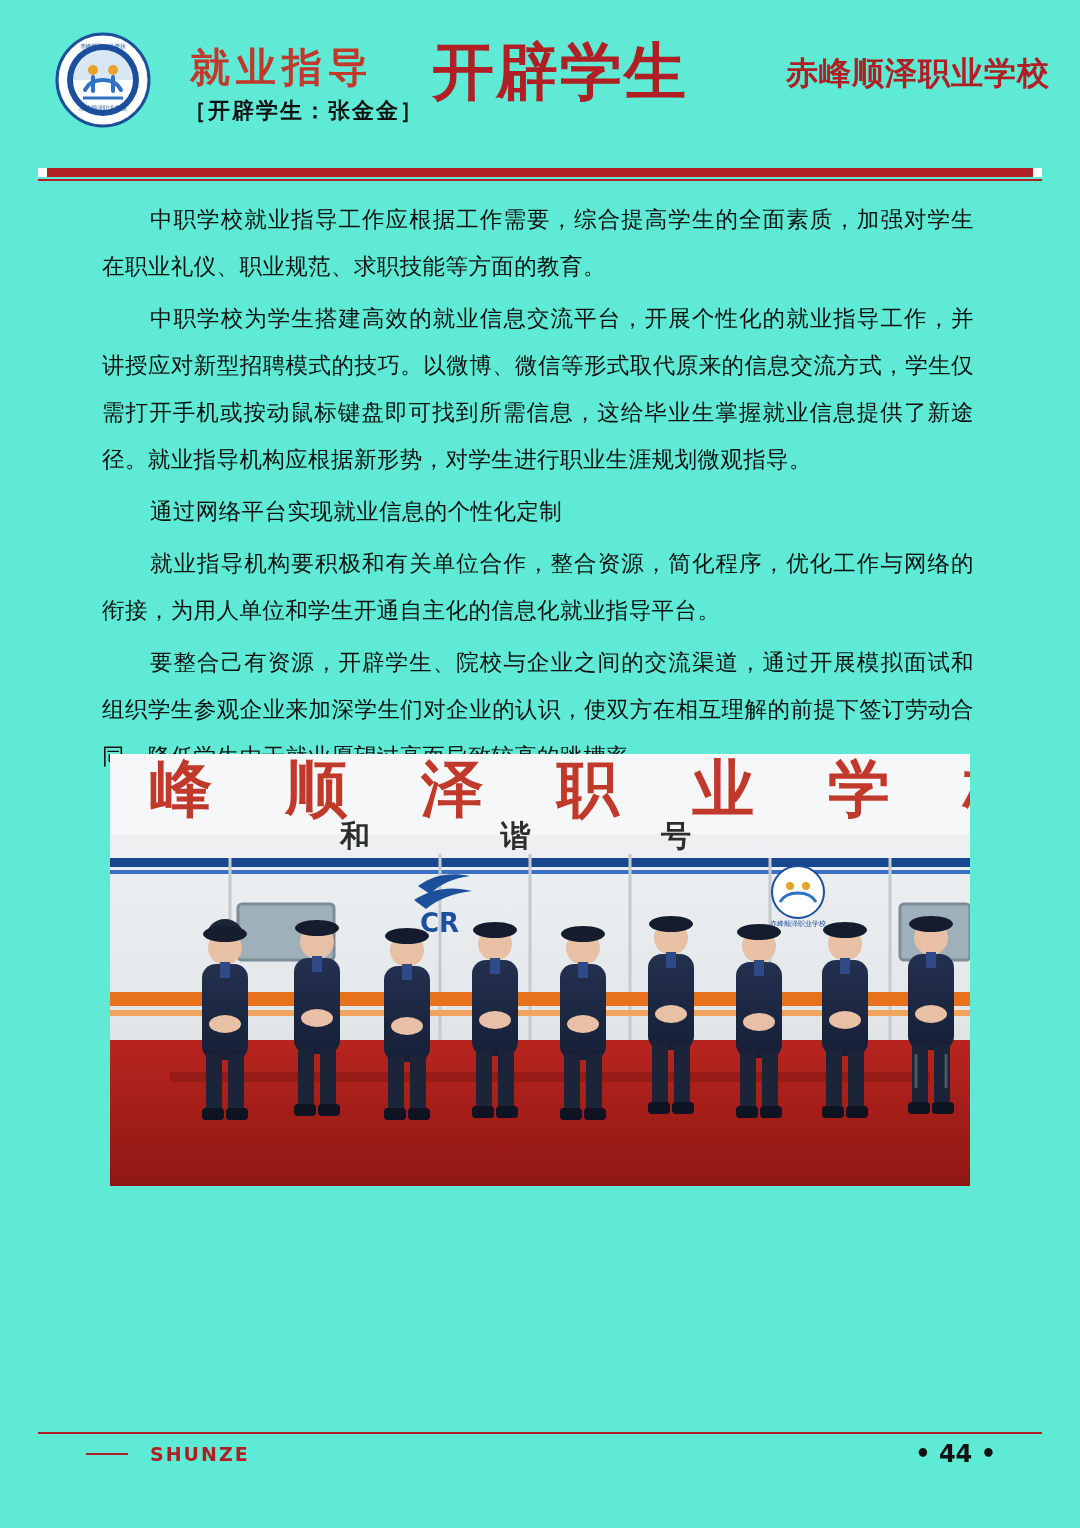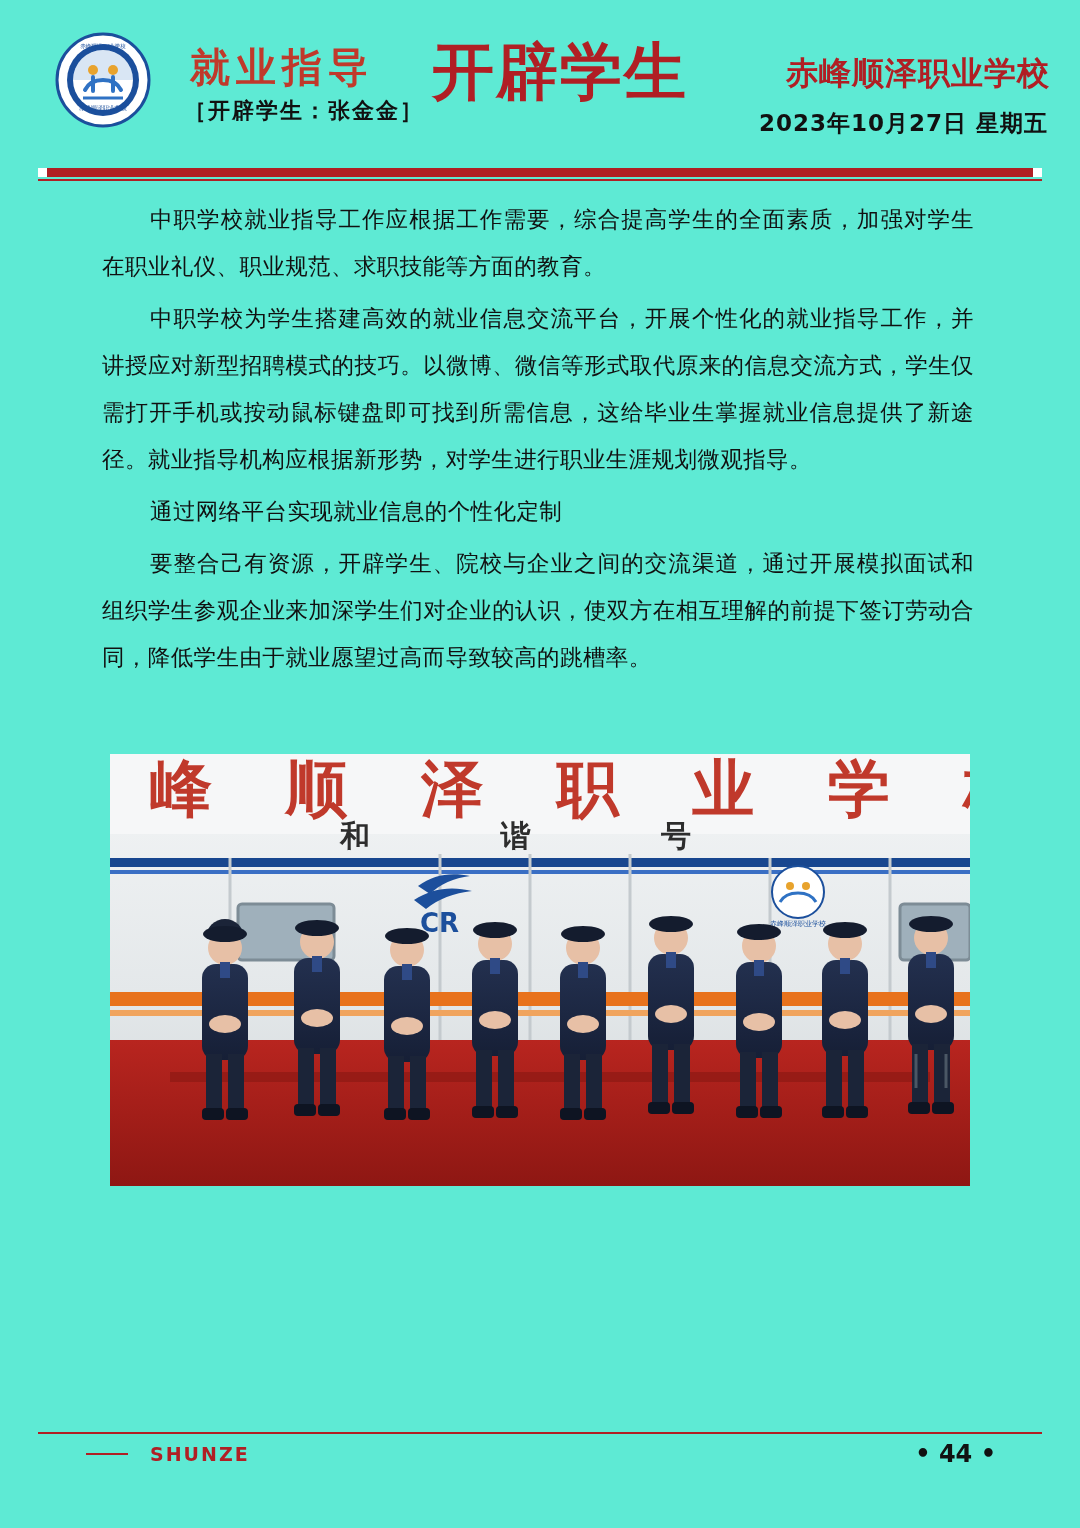--- a/index.html
+++ b/index.html
@@ -229,35 +229,35 @@
         <text x="48" y="78" font-size="6" fill="#1b4f9c" text-anchor="middle" font-family="DejaVu Sans, sans-serif">赤峰顺泽职业学校</text>
         <text x="48" y="16" font-size="5.5" fill="#1b4f9c" text-anchor="middle" font-family="DejaVu Sans, sans-serif">赤峰顺泽  职业学校</text>
       </svg>
     </div>
 
     <div class="header-titles">
       <div class="col-title">就业指导</div>
       <div class="col-editor">［开辟学生：张金金］</div>
       <div class="mast-title">开辟学生</div>
       <div class="school-name">赤峰顺泽职业学校</div>
-      <div class="issue-date">2023年10月27日  星期五</div>
     </div>
   </div>
 
   <div class="rule-wrap">
     <div class="rule-thick"></div>
     <div class="rule-cap-l" style="left:0"></div>
     <div class="rule-cap-r" style="right:0"></div>
     <div class="rule-thin"></div>
   </div>
 
   <div class="content">
     <p>中职学校就业指导工作应根据工作需要，综合提高学生的全面素质，加强对学生在职业礼仪、职业规范、求职技能等方面的教育。</p>
     <p>中职学校为学生搭建高效的就业信息交流平台，开展个性化的就业指导工作，并讲授应对新型招聘模式的技巧。以微博、微信等形式取代原来的信息交流方式，学生仅需打开手机或按动鼠标键盘即可找到所需信息，这给毕业生掌握就业信息提供了新途径。就业指导机构应根据新形势，对学生进行职业生涯规划微观指导。</p>
     <p>通过网络平台实现就业信息的个性化定制</p>
+    <p>就业指导机构要积极和有关单位合作，整合资源，简化程序，优化工作与网络的衔接，为用人单位和学生开通自主化的信息化就业指导平台。</p>
     <p>要整合己有资源，开辟学生、院校与企业之间的交流渠道，通过开展模拟面试和组织学生参观企业来加深学生们对企业的认识，使双方在相互理解的前提下签订劳动合同，降低学生由于就业愿望过高而导致较高的跳槽率。</p>
   </div>
 
   <div class="photo">
     <svg width="860" height="432" viewBox="0 0 860 432" xmlns="http://www.w3.org/2000/svg">
       <defs>
         <linearGradient id="carBody" x1="0" y1="0" x2="0" y2="1">
           <stop offset="0" stop-color="#f3f5f6"></stop>
           <stop offset="0.55" stop-color="#e4e8ea"></stop>
           <stop offset="1" stop-color="#cfd5d8"></stop>

